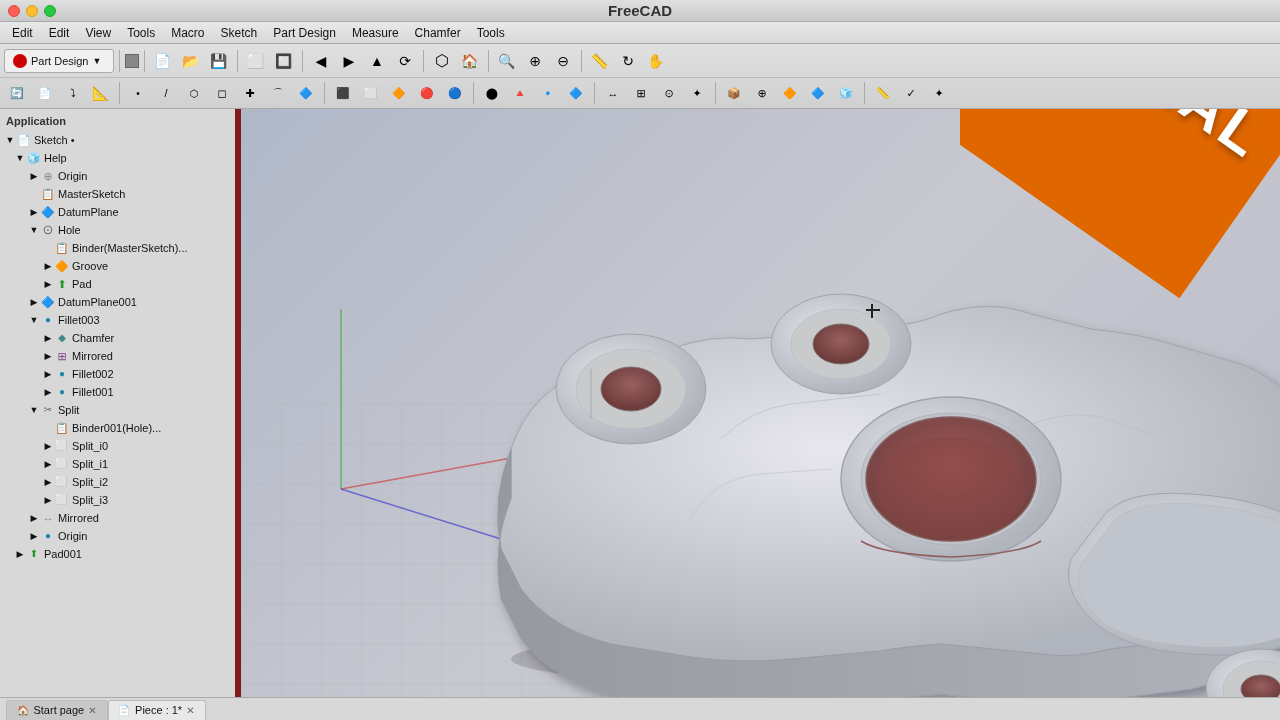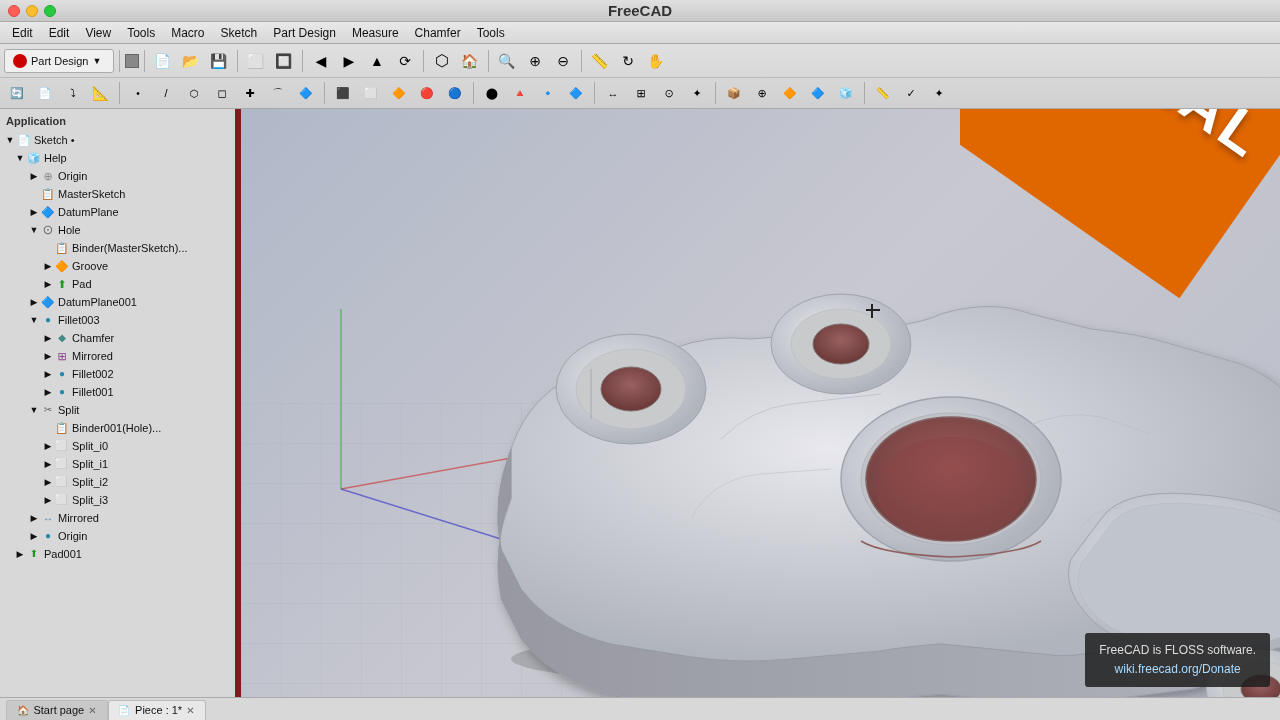--- a/index.html
+++ b/index.html
@@ -530,26 +530,20 @@
       <line x1="200" y1="200" x2="200" y2="250" stroke="#9094a0" stroke-width="1" opacity="0.6"></line>
 
       <path d="M 470,372 Q 490,385 560,388 Q 630,385 650,372" fill="none" stroke="#906060" stroke-width="1.5"></path>
     </svg>
 
     <div style="position:absolute;top:0;right:0;width:320px;height:320px;overflow:hidden;pointer-events:none;">
       <div style="position:absolute;top:-40px;right:-60px;width:320px;height:280px;background:#e06600;transform:rotate(35deg);transform-origin:top right;"></div>
       <div style="position:absolute;top:10px;right:5px;transform:rotate(35deg);transform-origin:top right;color:white;font-size:60px;font-weight:900;letter-spacing:3px;text-shadow:2px 3px 6px rgba(0,0,0,0.35);line-height:1;">TUTORIAL</div>
     </div>
 
-    <div id="freecad-info">
-      <div>FreeCAD is FLOSS software.</div>
-      <div>
-        <a style="color:#aadaff;text-decoration:none;">wiki.freecad.org/Donate</a>
-      </div>
-    </div>
 
     <div id="cursor" style="left:625px;top:195px;"></div>
 
   </div>
 </div>
 
 <div id="statusbar">
   <div class="tab-item">
     <span class="tab-icon">🏠</span>
     <span>Start page</span>

